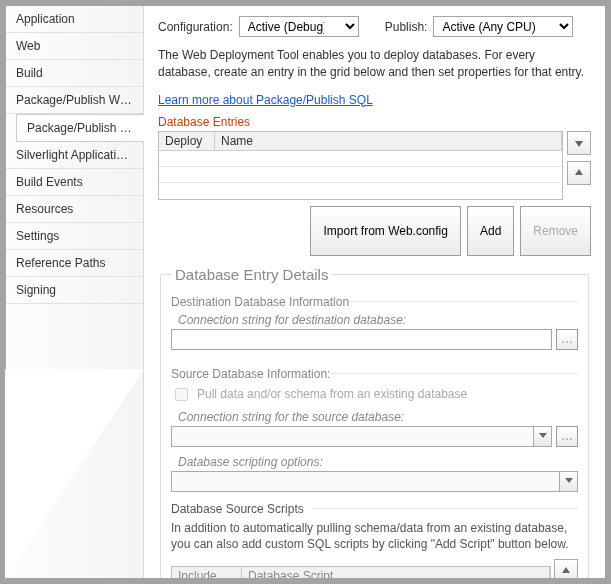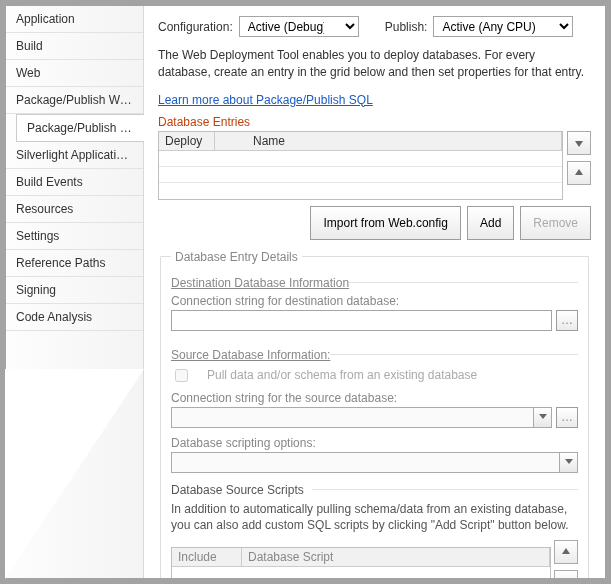--- a/index.html
+++ b/index.html
@@ -59,93 +59,92 @@
     padding:1px 4px;
   }
   select { padding-right:18px; }
   .desc { line-height:1.4; margin-bottom:12px; }
   a.link { color:#1a5bc4; text-decoration:underline; cursor:pointer; }
   .section-label { color:#c2410c; margin:8px 0 2px; }
   .grid {
     border:1px solid #bfbfbf;
     background:#fff;
   }
-  .grid-header { display:flex; background:#f1f1f1; border-bottom:1px solid #ccc;gap:32px; }
+  .grid-header { display:flex; background:#f1f1f1; border-bottom:1px solid #ccc; }
   .grid-header .col { padding:2px 6px; border-right:1px solid #ccc; color:#333; }
   .grid .gridrow { height:16px; border-bottom:1px solid #e8e8e8; }
   .grid-wrap { display:flex; align-items:flex-start; gap:4px; }
   .side-buttons { display:flex; flex-direction:column; gap:6px; }
   .icon-btn {
     width:24px; height:24px; border:1px solid #aaa; background:linear-gradient(#fff,#ebebeb);
     display:flex; align-items:center; justify-content:center; cursor:pointer;
     color:#555;
   }
   .btnrow { display:flex; justify-content:flex-end; gap:6px; margin-top:6px; }
   button.btn {
-    font:inherit; padding:9px 12px; border:1px solid #9c9c9c;
+    font:inherit; padding:17px 12px; border:1px solid #9c9c9c;
     background:linear-gradient(#fff,#ebebeb); cursor:pointer;
   }
   button.btn:disabled { color:#aaa; cursor:default; }
   fieldset.group {
     border:1px solid #ddd; border-radius:1px; padding:6px 10px 10px; margin-top:10px;
     color:#888;
   }
-  fieldset.group > legend { color:#888; padding:0 4px; font-size:12px; }
+  fieldset.group > legend { color:#888; padding:0 4px; font-size:15px; }
   .sub-hr-label {
-    display:flex; align-items:center; gap:0; color:#888; margin:6px 0 4px;text-decoration:underline;
+    display:flex; align-items:center; gap:0; color:#888; margin:6px 0 4px;
   }
   .sub-hr-label .line { flex:1; height:1px; background:#e3e3e3; }
-  .formlabel { color:#888; margin:4px 0 2px; }
+  .formlabel { color:#888; margin:4px 7px 2px;font-style:italic; }
   .inputrow { display:flex; gap:4px; align-items:center; }
   .inputrow input[type=text], .inputrow .combo { flex:1; }
   .ellipsis-btn {
     width:22px; height:21px; border:1px solid #9c9c9c;
     background:linear-gradient(#fff,#ebebeb); display:flex; align-items:center; justify-content:center;
     cursor:pointer;
   }
   .combo {
     display:flex; border:1px solid #aaa; height:21px; background:#fafafa;
   }
   .combo .combo-text { flex:1; }
   .combo .combo-btn {
     width:18px; border-left:1px solid #aaa; display:flex; align-items:center; justify-content:center;
     background:linear-gradient(#fff,#e8e8e8);
   }
-  .chk { display:flex; align-items:center; gap:16px; color:#aaa; margin:2px 0 6px; }
+  .chk { display:flex; align-items:center; gap:6px; color:#aaa; margin:2px 0 6px; }
   .chk input { accent-color:#888; }
   .scripts-hdr { display:flex; align-items:center; gap:8px; margin-top:10px; color:#555;}
   .scripts-hdr .line { flex:1; height:1px; background:#e3e3e3; }
   .scripts-desc { color:#555; line-height:1.4; margin:4px 0 6px; }
   .scripts-grid-wrap { display:flex; gap:3px; align-items:flex-end; }
   .scripts-grid {
     flex:1; border:1px solid #bfbfbf; background:#fff;
   }
   .scripts-grid .hdr { display:flex; background:#f1f1f1; border-bottom:1px solid #ccc; }
   .scripts-grid .hdr .col { padding:2px 6px; border-right:1px solid #ccc; }
   .scripts-grid .body { height:26px; }
   svg { display:block; }
 </style>
 </head>
 <body>
 
 <div class="root">
 
   <div class="sidebar">
     <div class="sidebar-item"><span>Application</span></div>
+    <div class="sidebar-item"><span>Web</span></div>
     <div class="sidebar-item"><span>Build</span></div>
-    <div class="sidebar-item"><span>Web</span></div>
     <div class="sidebar-item"><span>Package/Publish Web</span></div>
     <div class="sidebar-item selected"><span>Package/Publish SQL</span></div>
     <div class="sidebar-item"><span>Silverlight Applications</span></div>
     <div class="sidebar-item"><span>Build Events</span></div>
     <div class="sidebar-item"><span>Resources</span></div>
     <div class="sidebar-item"><span>Settings</span></div>
     <div class="sidebar-item"><span>Reference Paths</span></div>
     <div class="sidebar-item"><span>Signing</span></div>
-    <div class="sidebar-item"><span>Code Analysis</span></div>
     <div class="sidebar-tail"></div>
   </div>
 
   <div class="main">
 
     <div class="row">
       <span>Configuration:</span>
       <select style="width:120px">
         <option>Active (Debug)</option>
       </select>

